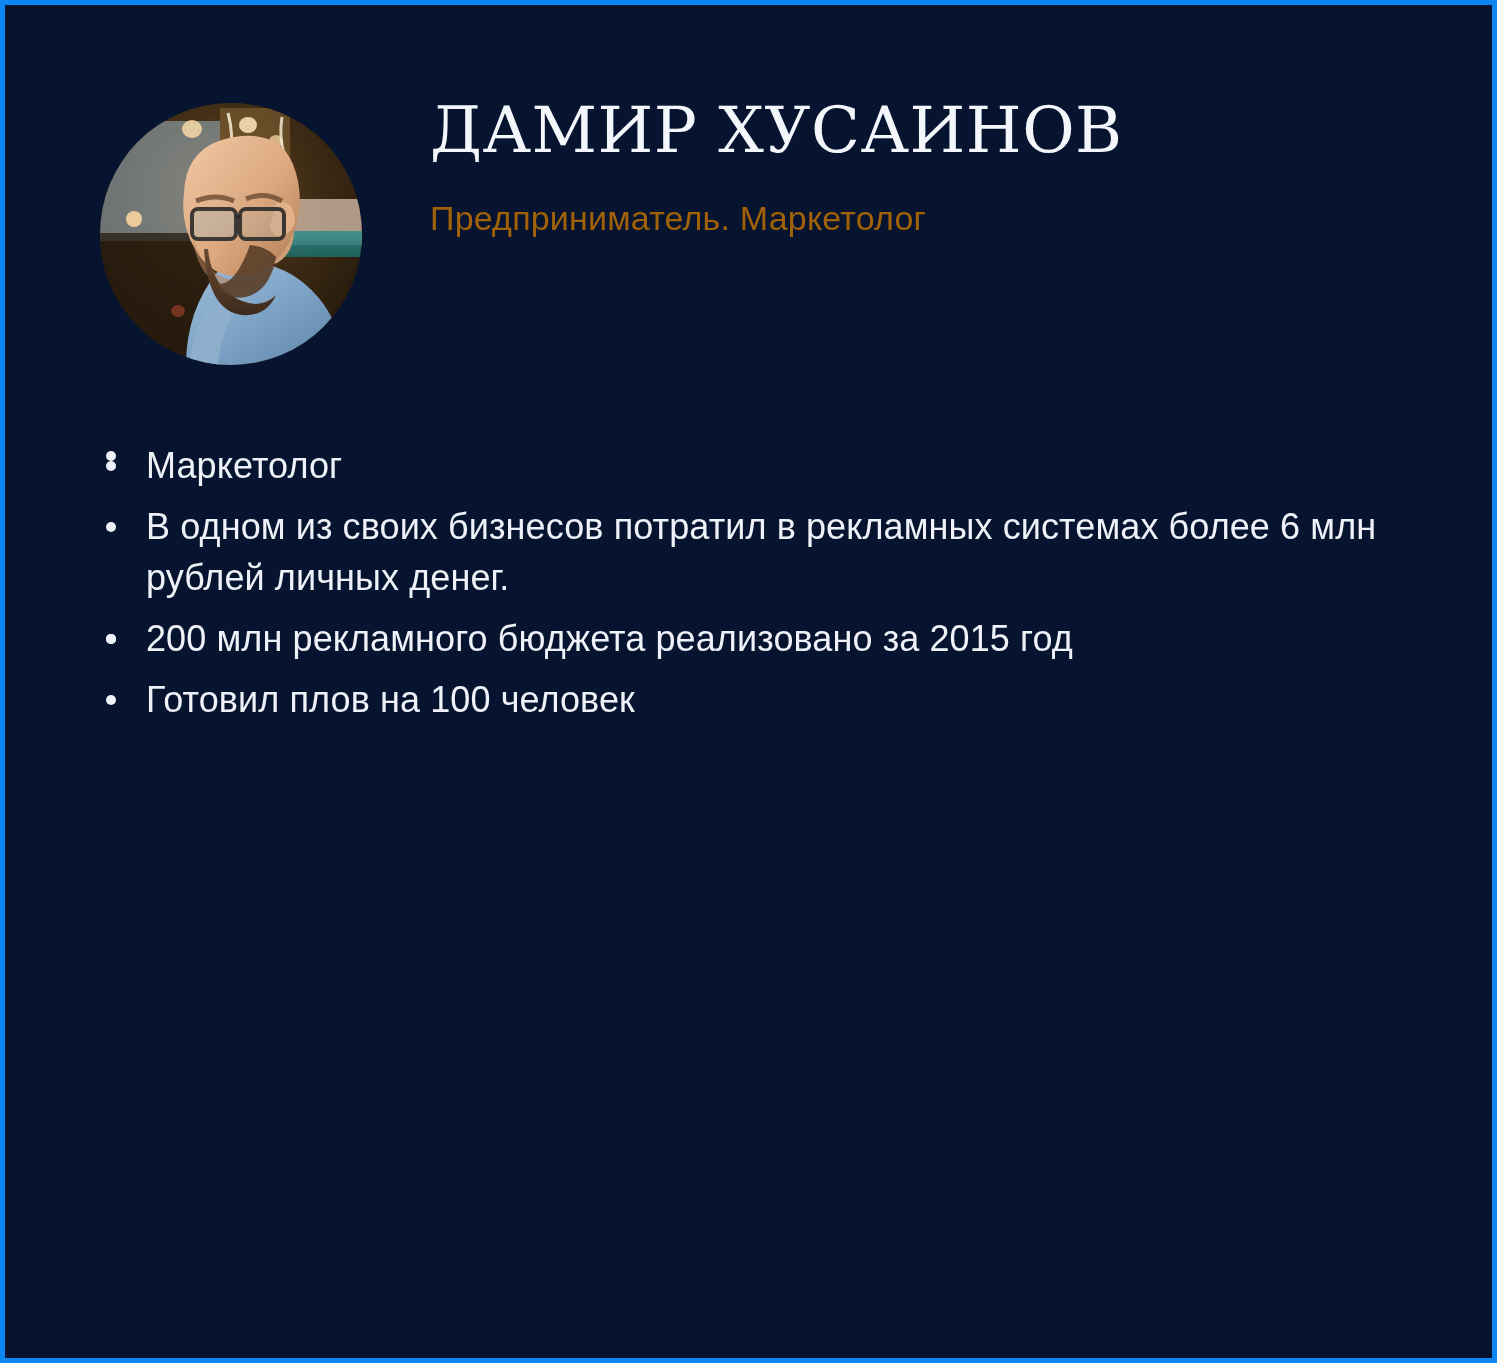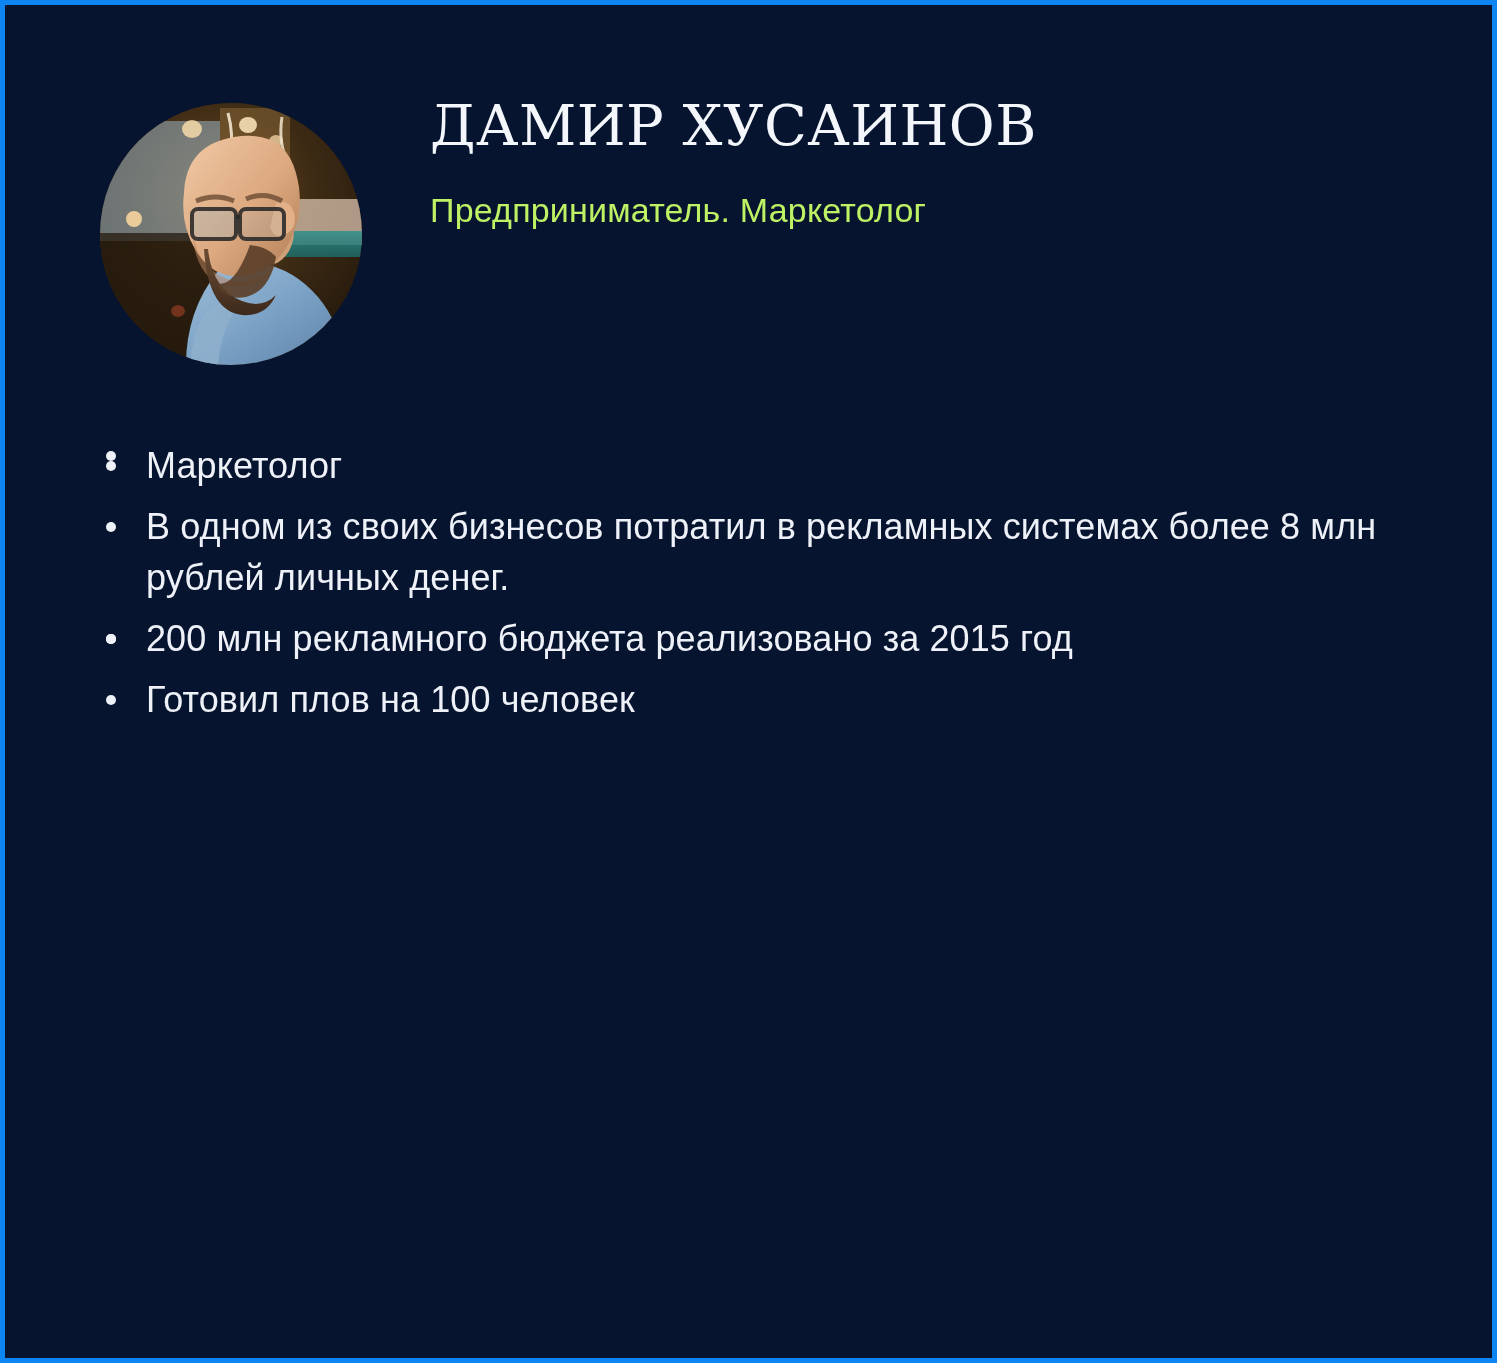--- a/index.html
+++ b/index.html
@@ -47,36 +47,36 @@
     position: absolute;
     left: 330px;
     top: 0px;
     width: 1010px;
   }
 
   .title {
     margin: 0;
     font-family: "DejaVu Serif", "Liberation Serif", serif;
     font-weight: 400;
-    font-size: 56px;
+    font-size: 64px;
     line-height: 1.0;
     letter-spacing: 0.5px;
     color: #f3f6fb;
     white-space: nowrap;
   }
 
   .subtitle {
     margin: 0;
     padding-top: 36px;
     font-family: "Liberation Sans", sans-serif;
     font-weight: 400;
     font-size: 34px;
     line-height: 1.2;
     letter-spacing: 0.2px;
-    color: #bef264;
+    color: #a16207;
     white-space: nowrap;
   }
 
   
   .bullets {
     position: absolute;
     left: 95px;
     top: 425px;
     width: 1290px;
     margin: 0;
@@ -182,21 +182,21 @@
   <ul class="bullets">
     <li class="bullet-item">
       <span class="dot"></span>
     </li>
     <li class="bullet-item">
       <span class="dot"></span>
       <span>Маркетолог</span>
     </li>
     <li class="bullet-item">
       <span class="dot"></span>
-      <span>В одном из своих бизнесов потратил в рекламных системах более 8 млн рублей личных денег.</span>
+      <span>В одном из своих бизнесов потратил в рекламных системах более 6 млн рублей личных денег.</span>
     </li>
     <li class="bullet-item">
       <span class="dot"></span>
     </li>
     <li class="bullet-item">
       <span class="dot"></span>
     </li>
     <li class="bullet-item">
       <span class="dot"></span>
       <span>200 млн рекламного бюджета реализовано за 2015 год</span>

